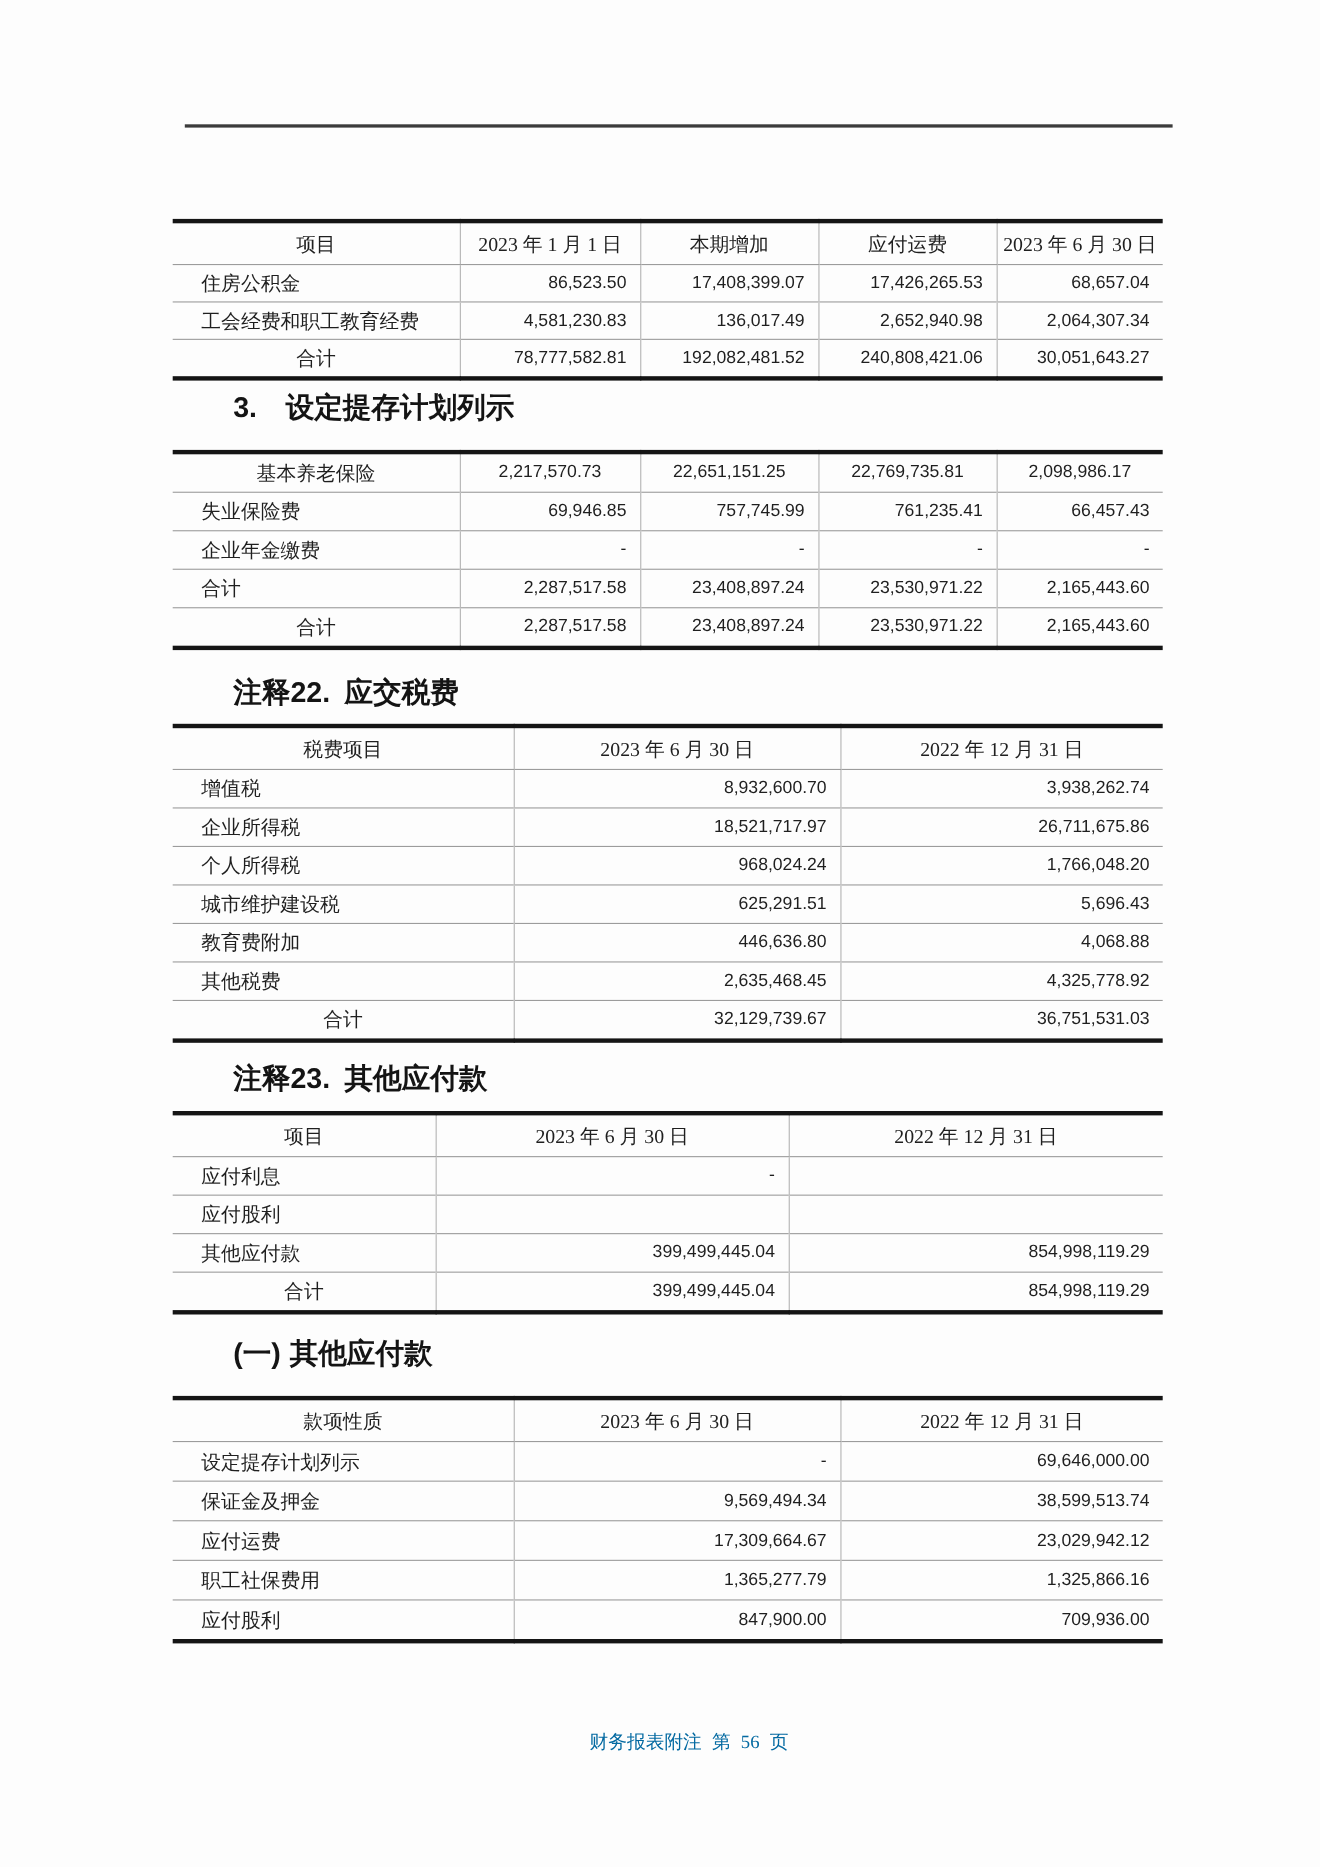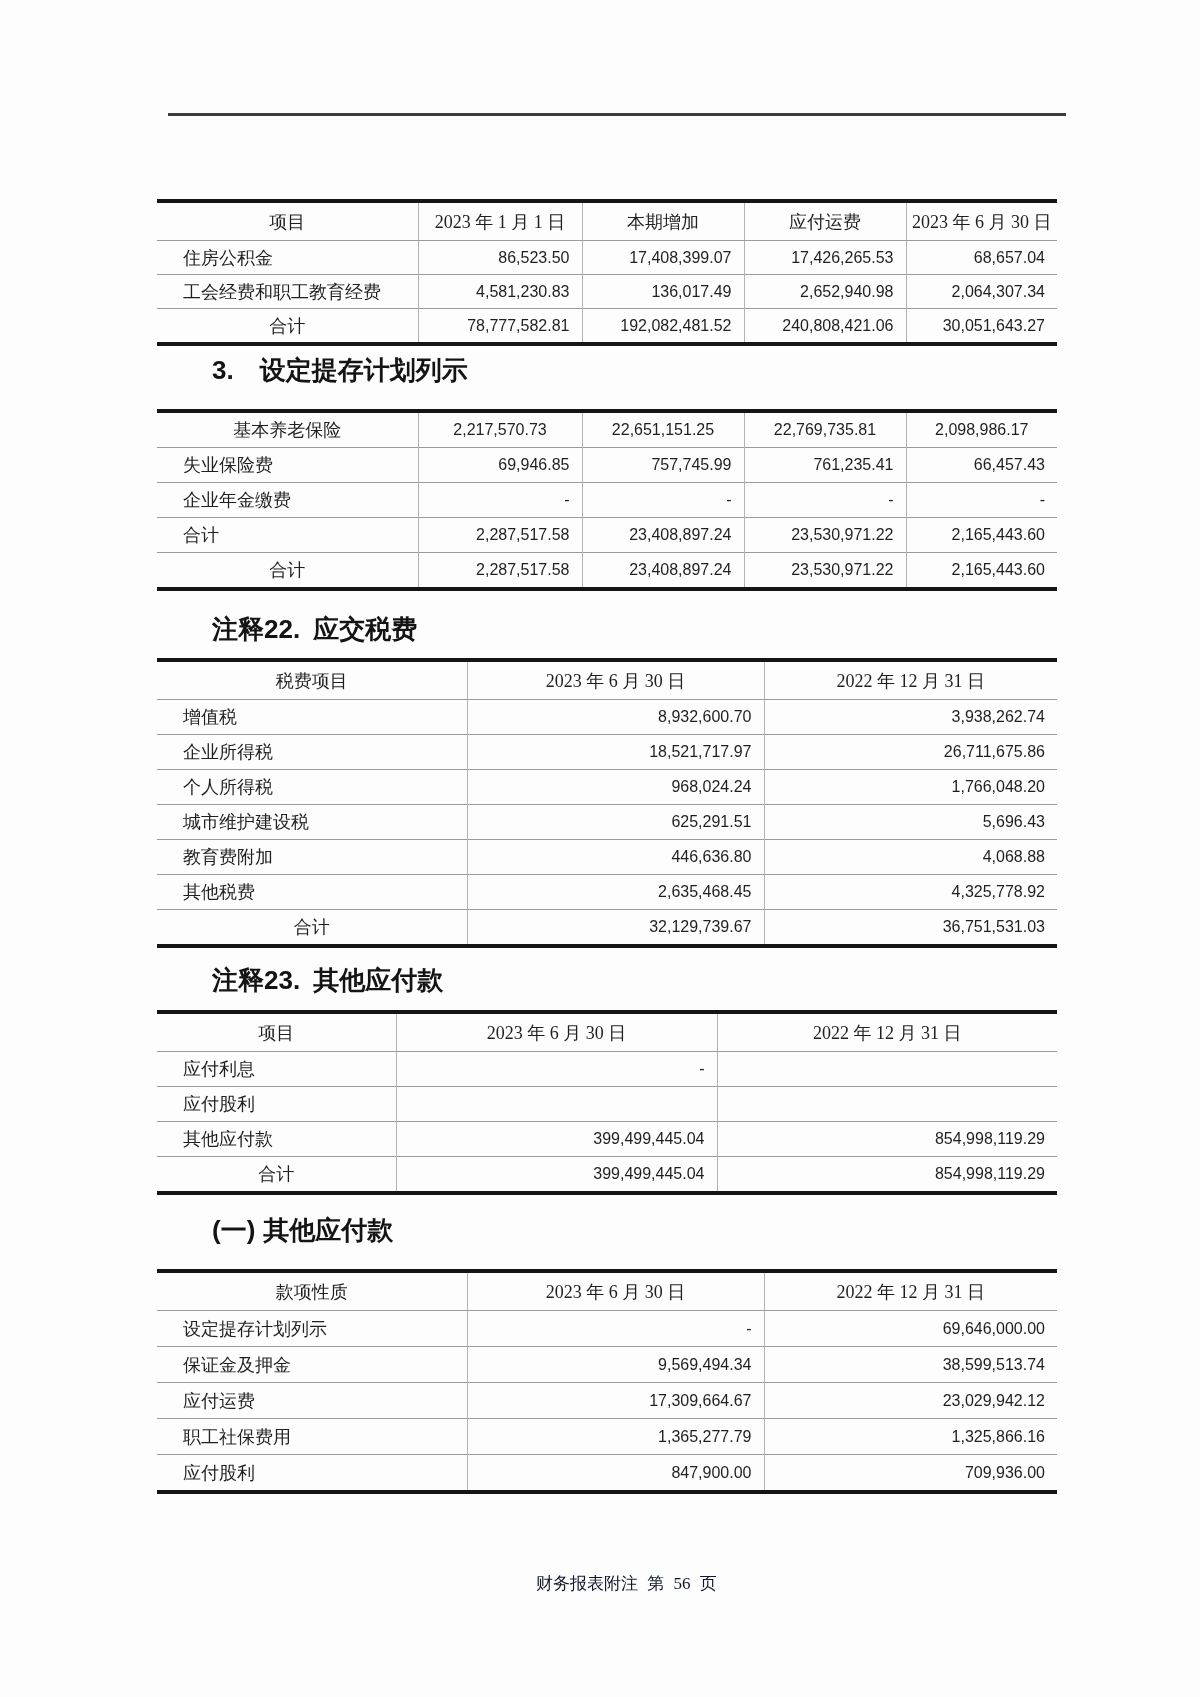--- a/index.html
+++ b/index.html
@@ -64,21 +64,21 @@
   .num{
     font-family:"Liberation Sans","DejaVu Sans",sans-serif;
     font-size:16px;
   }
   .num.right{text-align:right;padding-right:12px;}
   .num.center{text-align:center;}
   .page-footer{
     position:absolute;
     left:536px;top:1572px;
     font-size:17px;
-    color:#0f172a;
+    color:#0369a1;
     word-spacing:5px;
     white-space:nowrap;
   }
 </style>
 </head>
 <body>
 
 <div class="sheet">
 
   <div class="page-rule"></div>

